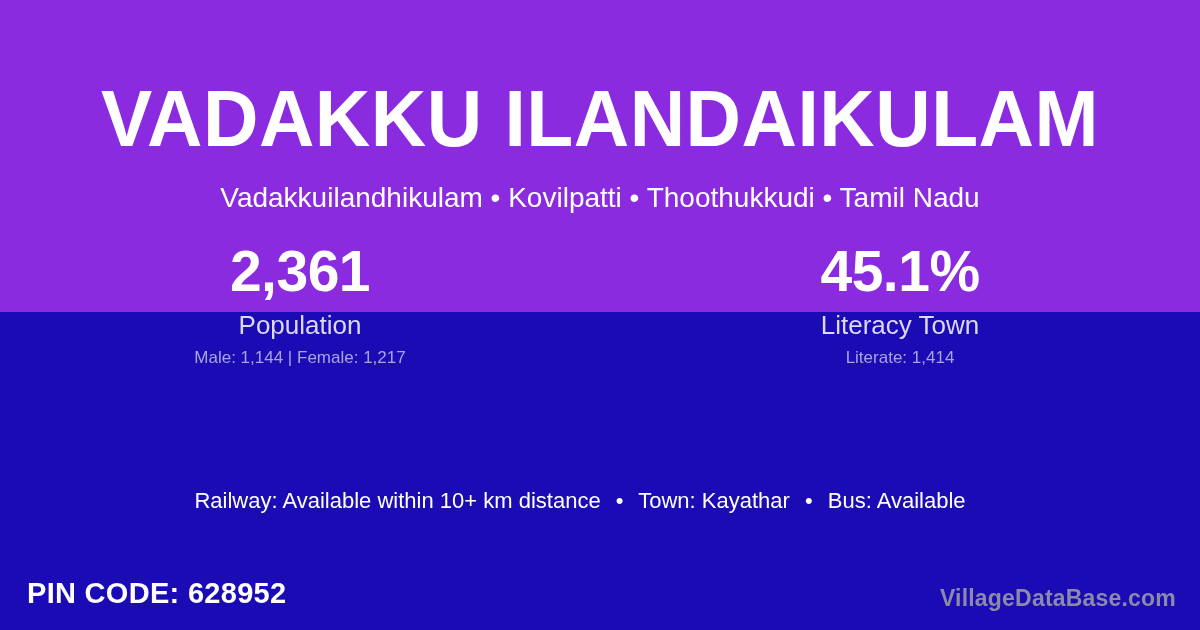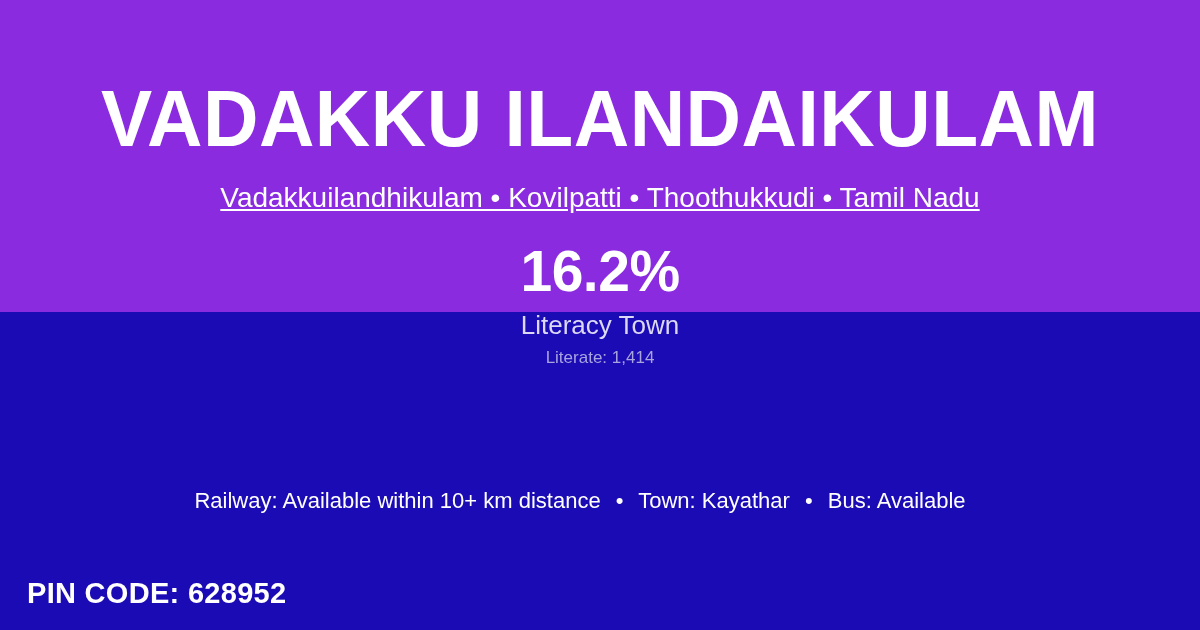--- a/index.html
+++ b/index.html
@@ -56,21 +56,20 @@
   }
   .village-subtitle {
     position: absolute;
     left: 0; top: 181px;
     width: 1200px;
     font-size: 28px;
     font-weight: normal;
     line-height: 34px;
     color: #FFFFFF;
     white-space: nowrap;
-    text-decoration: underline;
   }
 
   
   .stats {
     position: absolute;
     left: 0; top: 238px;
     width: 1200px;
     display: flex;
     flex-direction: row;
   }
@@ -147,34 +146,40 @@
   <div class="band-purple"></div>
   <div class="band-blue"></div>
 
   <div class="header">
     <div class="village-title">VADAKKU ILANDAIKULAM</div>
     <div class="village-subtitle">Vadakkuilandhikulam • Kovilpatti • Thoothukkudi • Tamil Nadu</div>
   </div>
 
   <div class="stats">
 
+    <div class="stat">
+      <div class="stat-value">2,361</div>
+      <div class="stat-label">Population</div>
+      <div class="stat-sub">Male: 1,144 | Female: 1,217</div>
+    </div>
 
 
     <div class="stat">
-      <div class="stat-value">16.2%</div>
+      <div class="stat-value">45.1%</div>
       <div class="stat-label">Literacy Town</div>
       <div class="stat-sub">Literate: 1,414</div>
     </div>
 
   </div>
 
   <div class="facilities">
     <span>Railway: Available within 10+ km distance</span>
     <span class="facility-sep">•</span>
     <span>Town: Kayathar</span>
     <span class="facility-sep">•</span>
     <span>Bus: Available</span>
   </div>
 
   <div class="pin-code">PIN CODE: 628952</div>
 
+  <div class="watermark">VillageDataBase.com</div>
 
 </div>
 
 </body></html>

